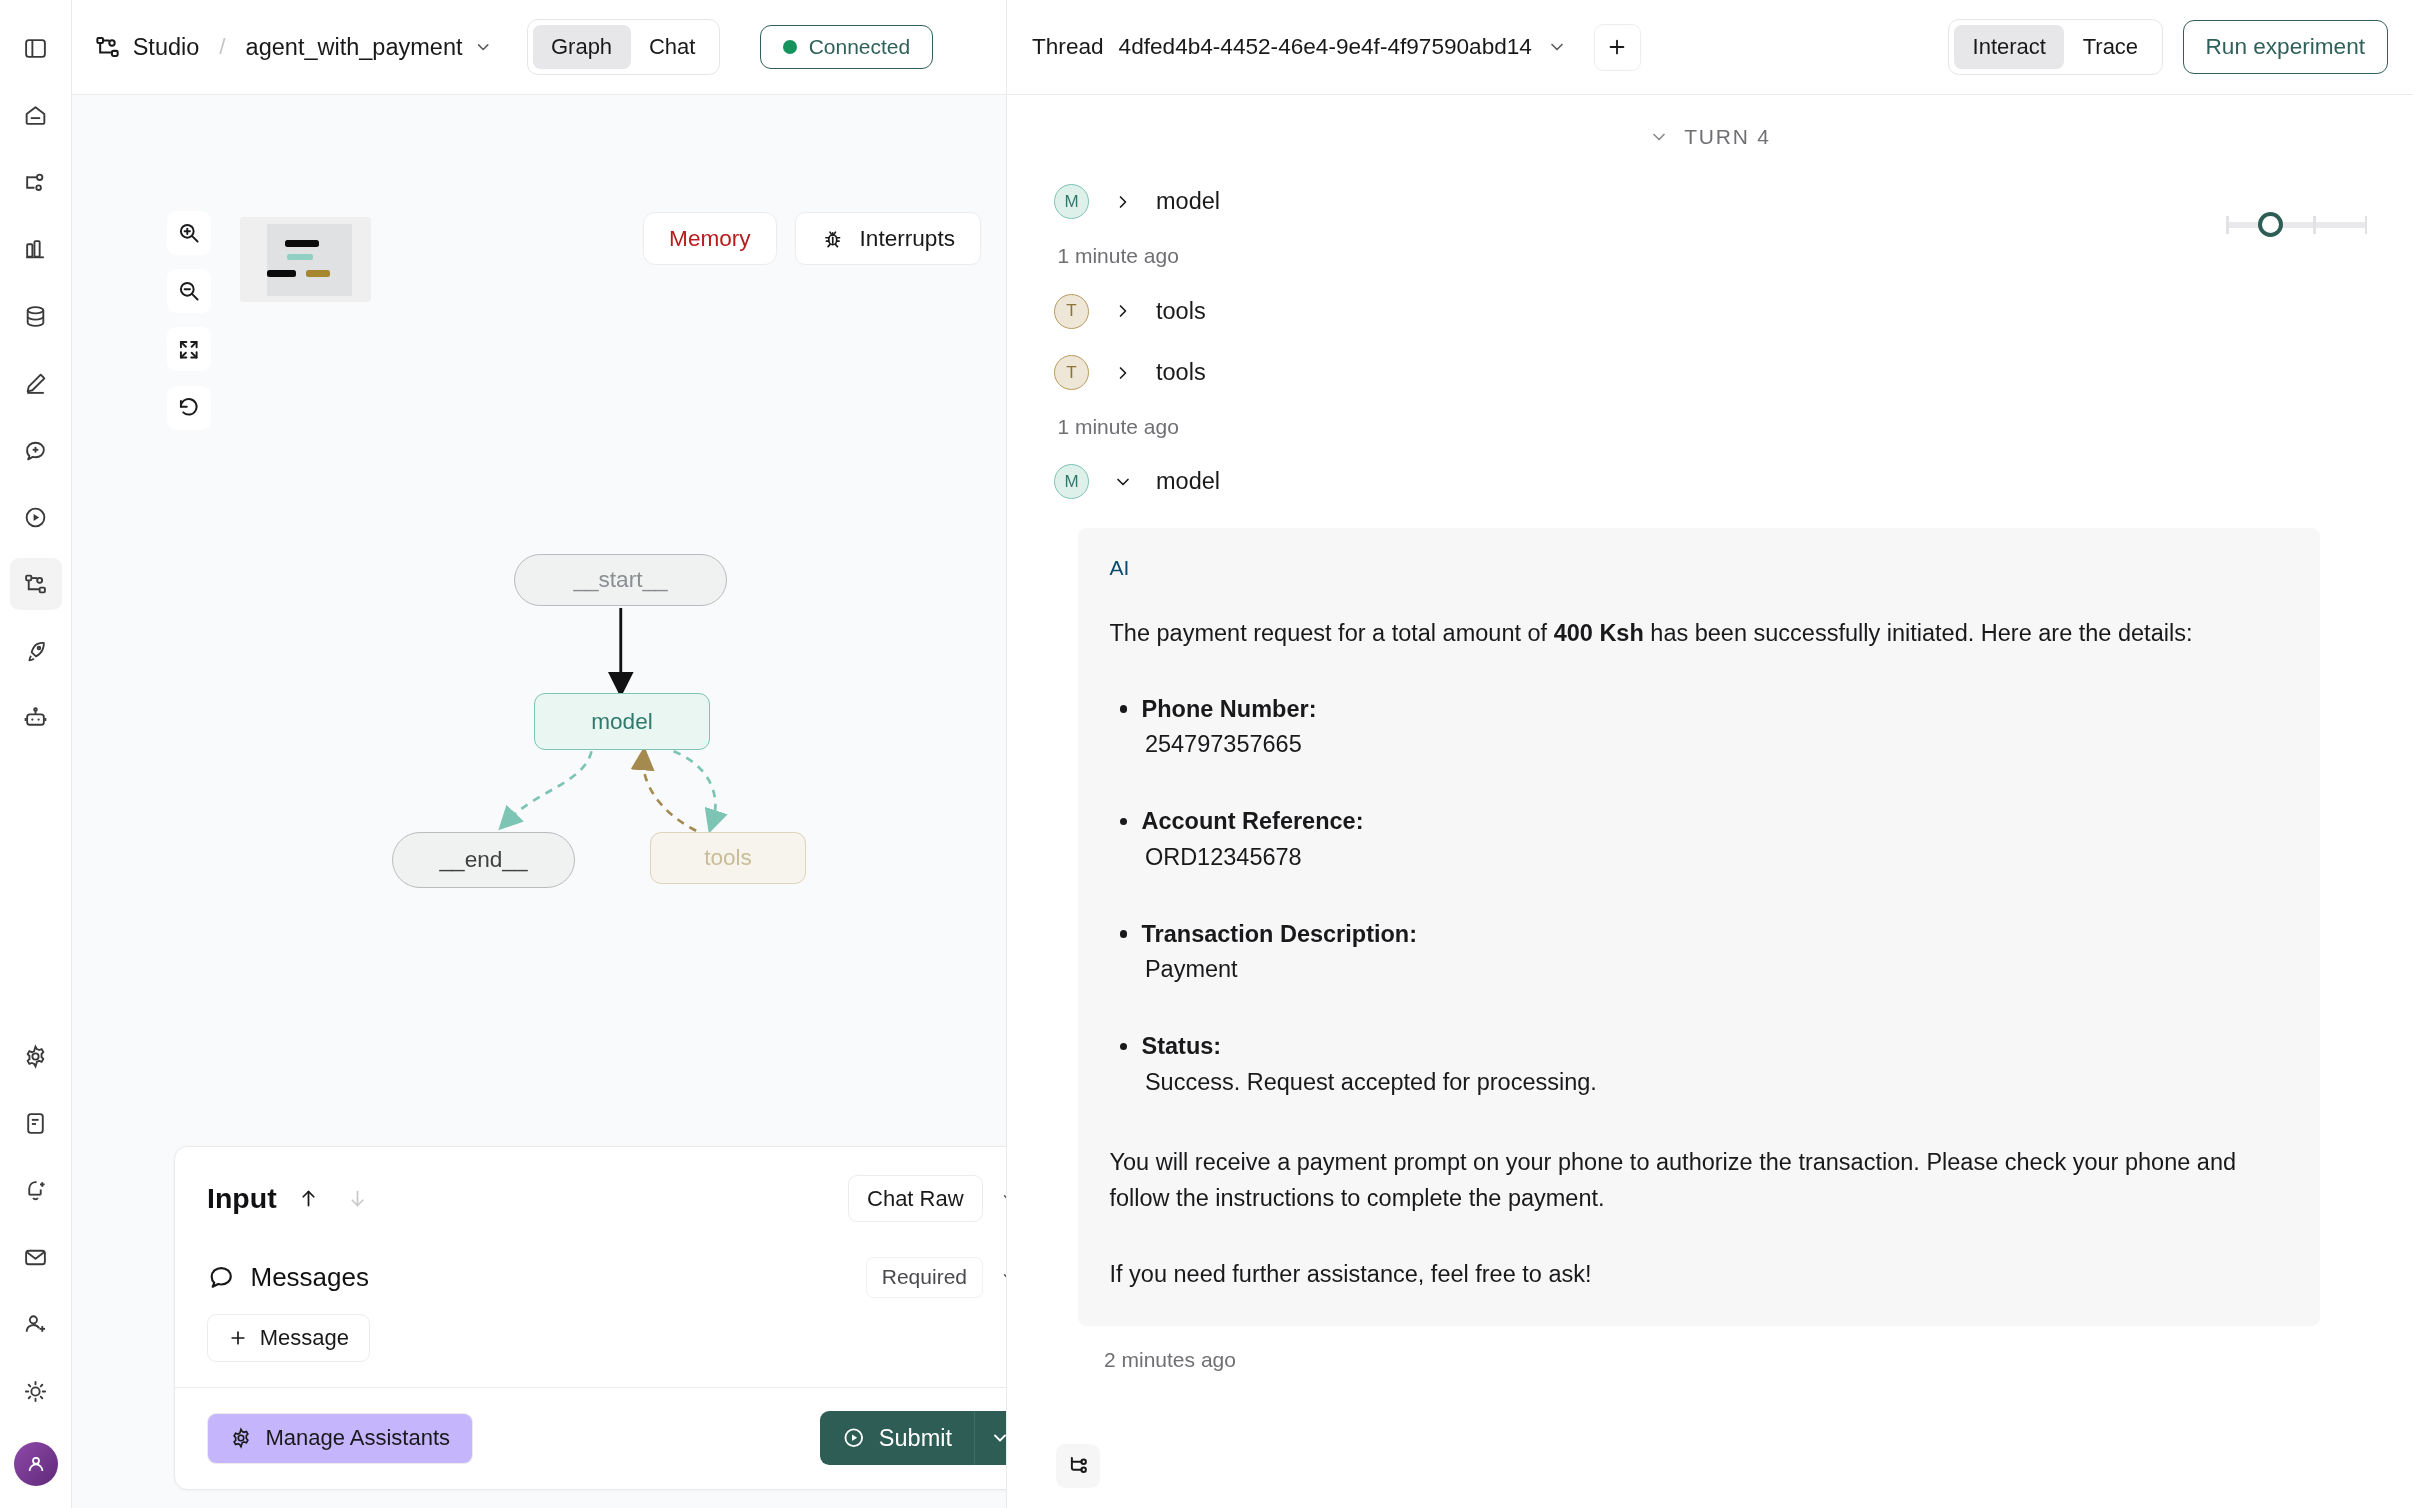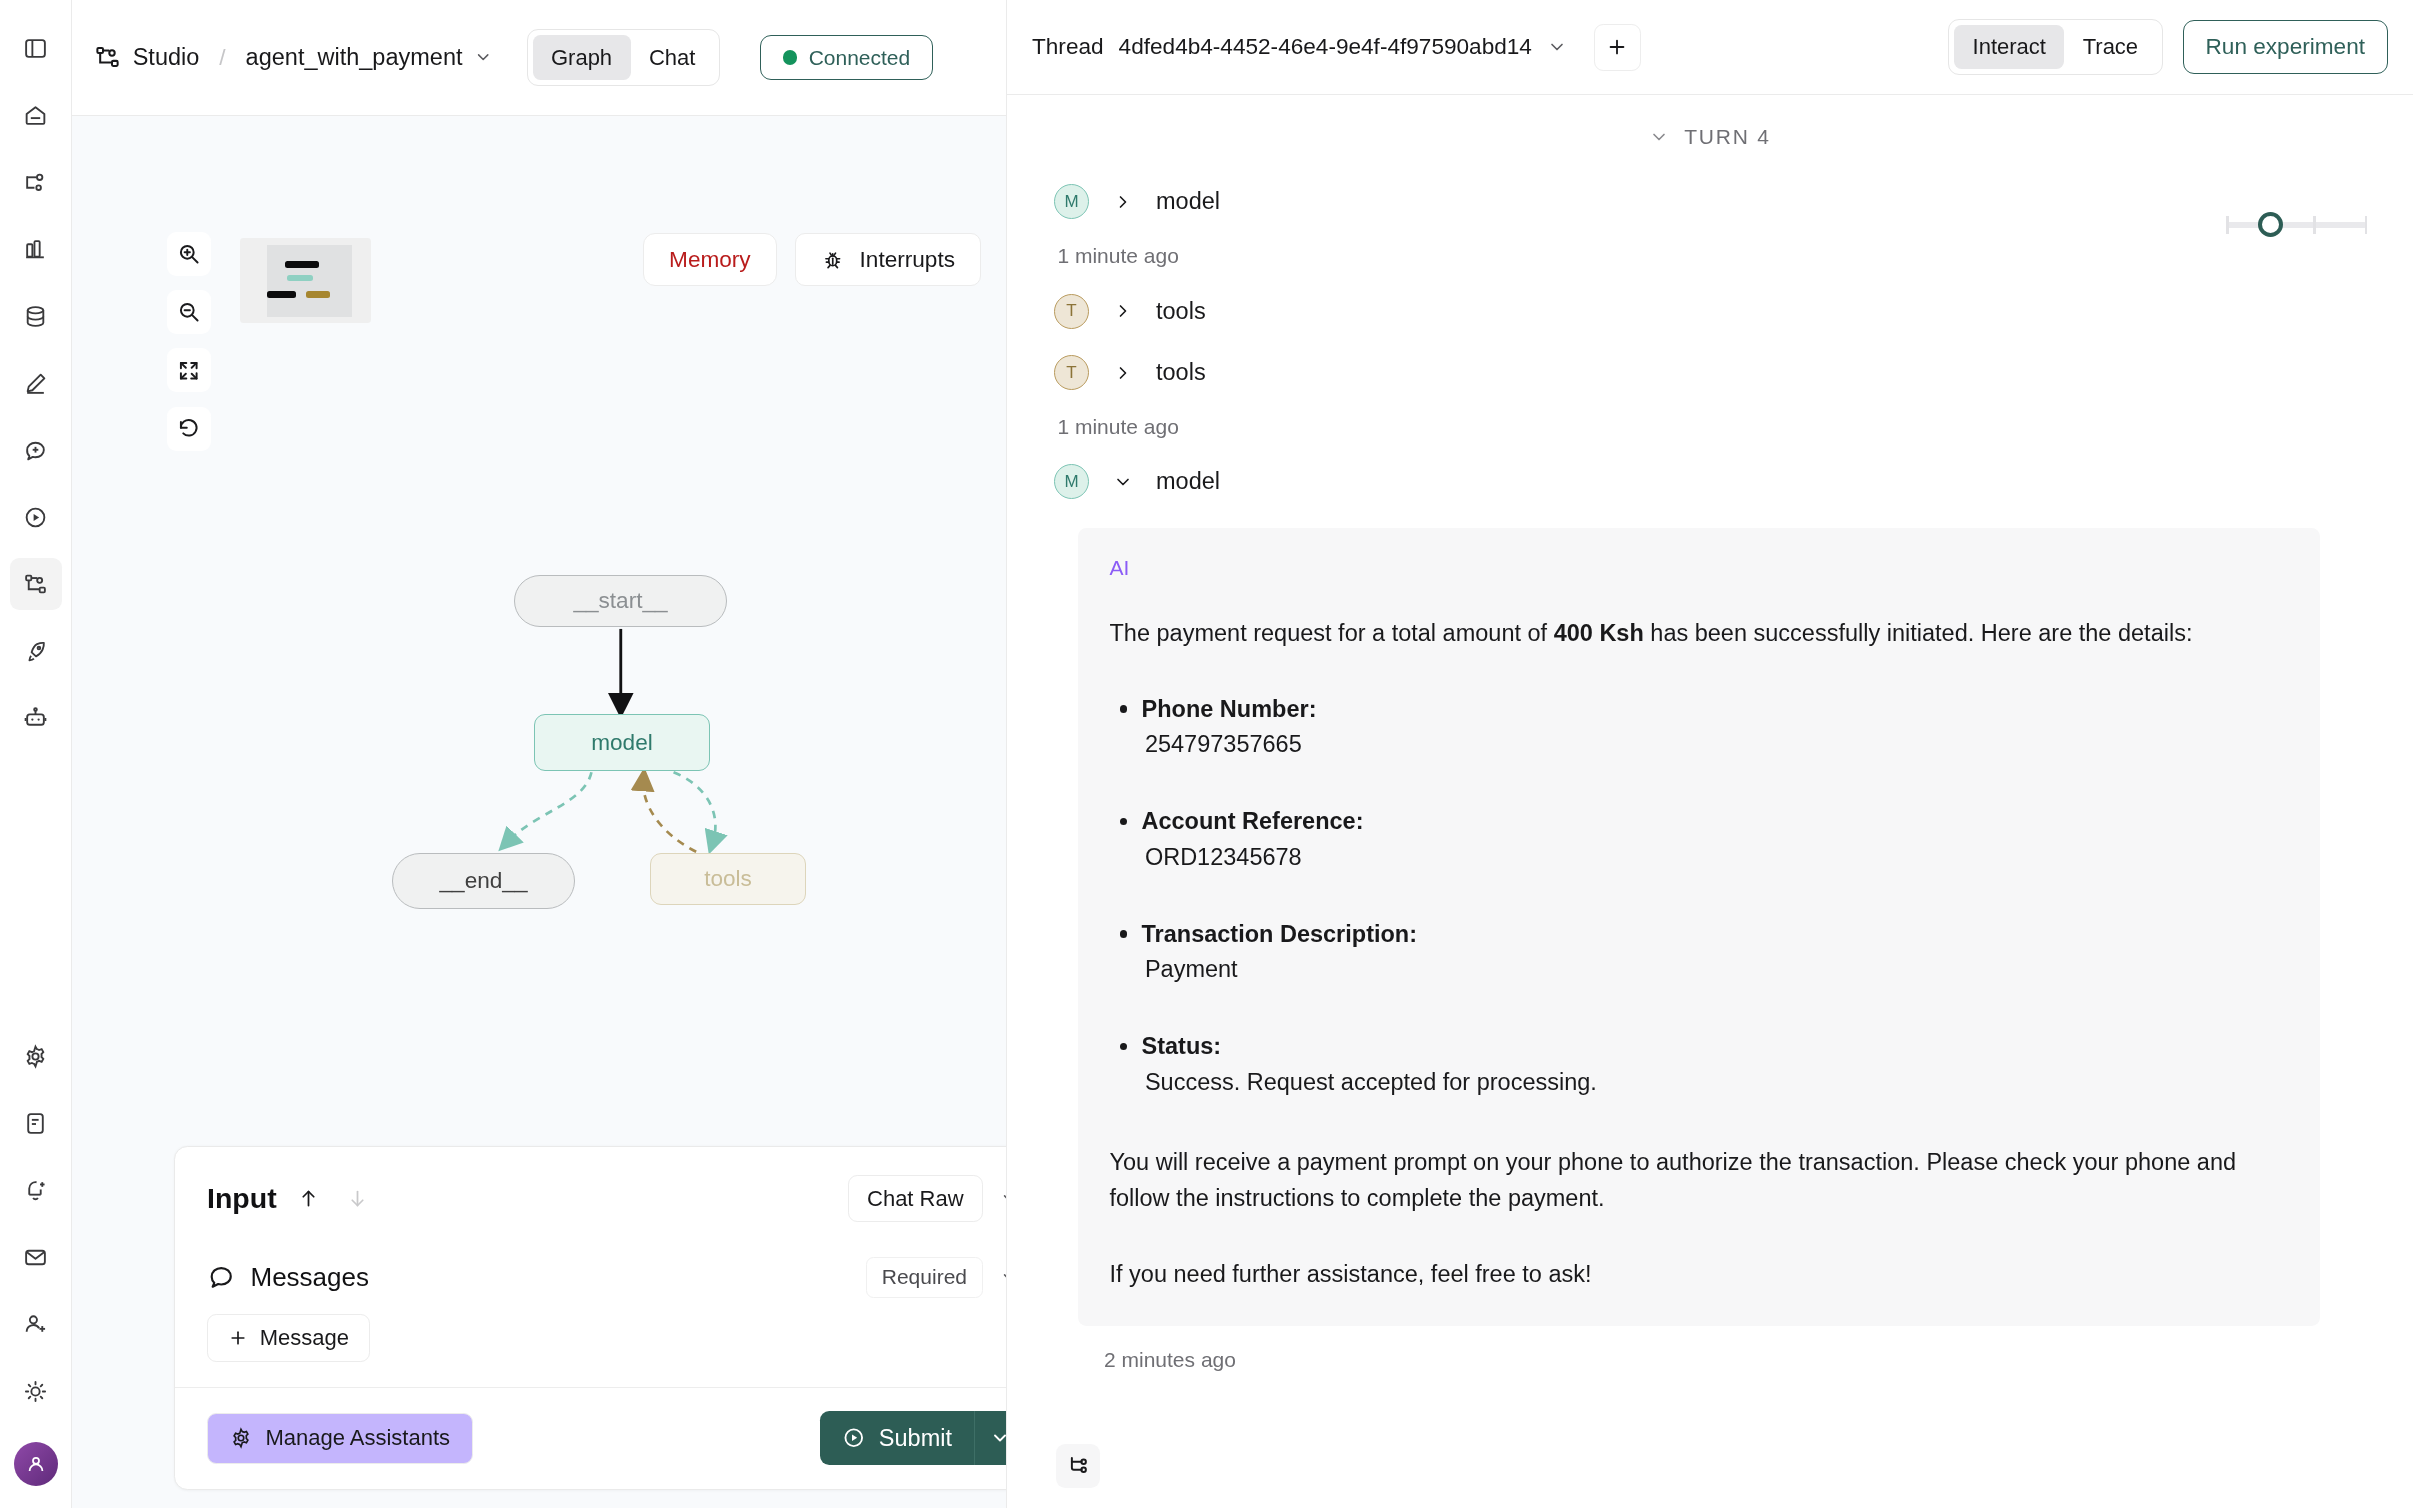--- a/index.html
+++ b/index.html
@@ -40,21 +40,21 @@
   .avatar-rail svg { width: 22px; height: 22px; }
 
   
   .left-pane {
     width: 935px; height: 100%;
     display: flex; flex-direction: column;
     border-right: 0.8px solid #ebebeb; flex-shrink: 0;
     background: #f8fafc;
   }
   .topbar {
-    height: 116px; background: #ffffff;
+    height: 95px; background: #ffffff;
     border-bottom: 0.8px solid #ebebeb;
     display: flex; align-items: center; padding: 0 22px;
     flex-shrink: 0; gap: 0;
   }
   .brand { display: flex; align-items: center; gap: 11.7px; cursor: pointer; }
   .brand svg { width: 27px; height: 27px; color: #19191b; }
   .brand-text { font-size: 23.5px; color: #19191b; font-weight: 400; }
   .slash { color: #c6c6c8; font-size: 22.6px; margin: 0 20px; }
   .graph-name { display: flex; align-items: center; gap: 11.7px; cursor: pointer; }
   .graph-name-text { font-size: 23.5px; color: #19191b; }
@@ -227,21 +227,21 @@
   .av-t { background: #eee6d6; border: 1.3px solid #b99b5e; color: #8b7337; }
   .row-chev { width: 20px; height: 20px; color: #19191b; margin: 0 23.5px 0 23.5px; cursor: pointer; }
   .row-label { font-size: 23.5px; color: #19191b; }
   .ts { font-size: 21px; color: #6f6f74; padding: 11.7px 0 11.7px 3.4px; }
 
   .ai-card {
     margin: 15px 0 0 23.5px; background: #f7f7f8;
     border-radius: 8.4px; padding: 28.5px 32px 34px 32px;
     max-width: 1242px;
   }
-  .ai-tag { font-size: 21px; color: #8b5cf6; margin-bottom: 35px; }
+  .ai-tag { font-size: 21px; color: #0c4a6e; margin-bottom: 35px; }
   .ai-p { font-size: 23.5px; color: #19191b; line-height: 1.55; }
   .ai-p b { font-weight: 700; }
   .ai-ul { list-style: none; margin: 40px 0 0 0; padding: 0; }
   .ai-li { position: relative; padding-left: 32px; margin-bottom: 42px; }
   .ai-li:before {
     content: ""; position: absolute; left: 10px; top: 13.4px;
     width: 7.5px; height: 7.5px; border-radius: 50%; background: #19191b;
   }
   .li-key { font-size: 23.5px; font-weight: 700; color: #19191b; line-height: 1.5; }
   .li-val { font-size: 23.5px; color: #19191b; line-height: 1.5; padding-left: 3.4px; }

